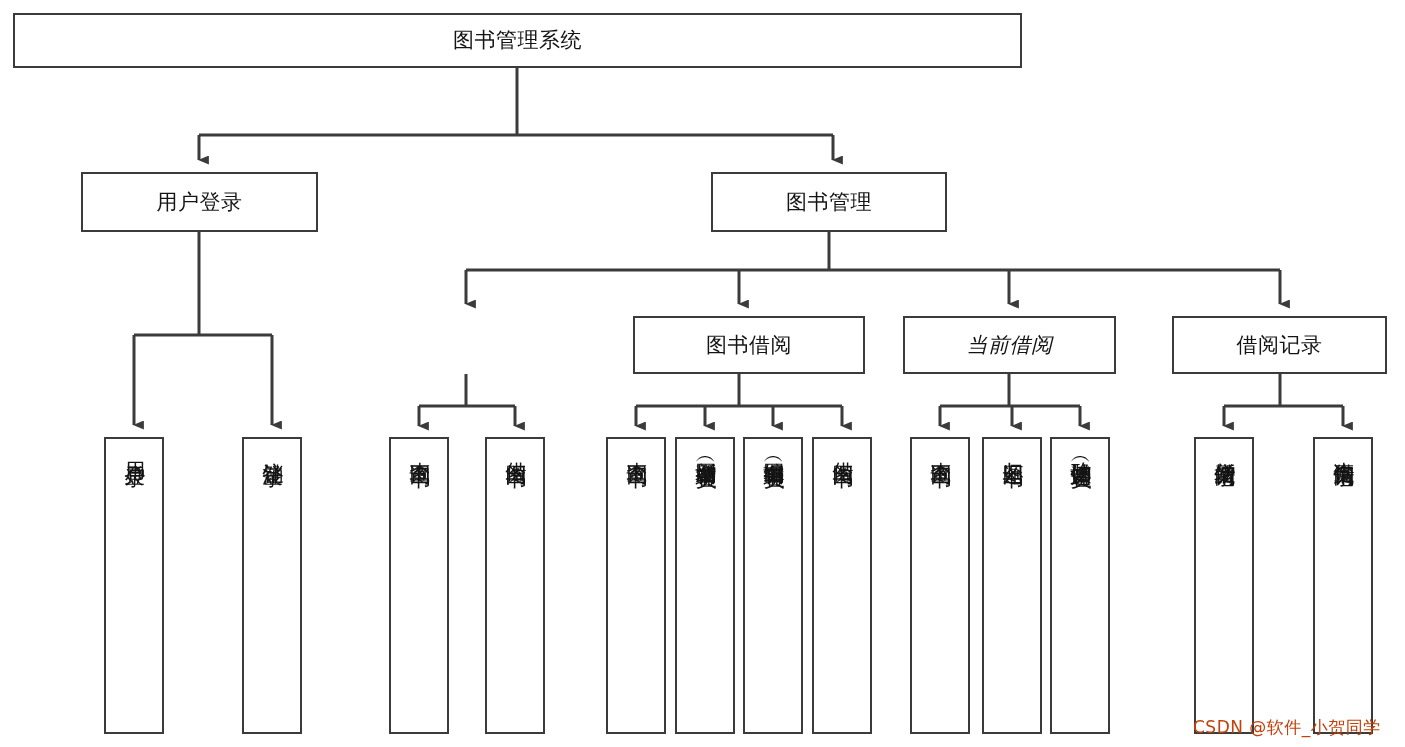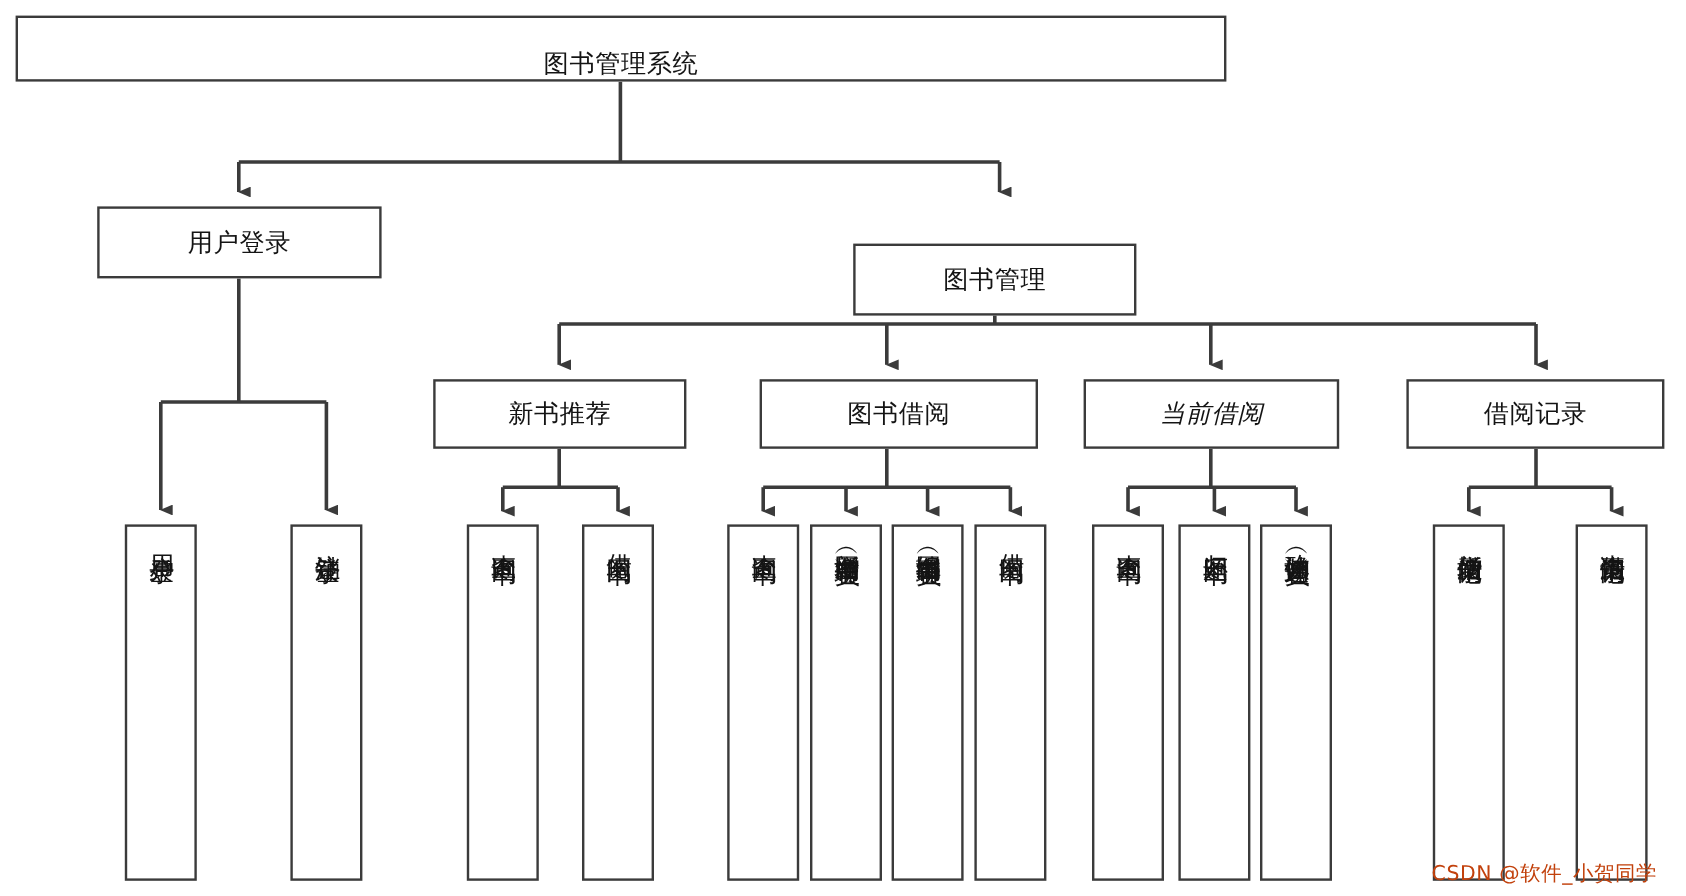--- a/index.html
+++ b/index.html
@@ -119,34 +119,31 @@
       <path d="M1012,406 L1012,426" marker-end="url(#arrow)"></path>
       <path d="M1080,406 L1080,426" marker-end="url(#arrow)"></path>
 
       <path d="M1280,374 L1280,406"></path>
       <path d="M1224,406 L1343,406"></path>
       <path d="M1224,406 L1224,426" marker-end="url(#arrow)"></path>
       <path d="M1343,406 L1343,426" marker-end="url(#arrow)"></path>
     </g>
   </svg>
 
-  <div class="node root" style="left:13px; top:13px; width:1009px; height:55px;align-items:flex-end;">
+  <div class="node root" style="left:13px; top:13px; width:1009px; height:55px;">
     <span class="node-label">图书管理系统</span>
   </div>
 
   <div class="node" style="left:81px; top:172px; width:237px; height:60px;">
     <span class="node-label">用户登录</span>
   </div>
-  <div class="node" style="left:711px; top:172px; width:236px; height:60px;margin-top:31px;">
+  <div class="node" style="left:711px; top:172px; width:236px; height:60px;">
     <span class="node-label">图书管理</span>
   </div>
 
-  <div class="node" style="left:361px; top:316px; width:211px; height:58px;">
-    <span class="node-label">新书推荐</span>
-  </div>
   <div class="node" style="left:633px; top:316px; width:232px; height:58px;">
     <span class="node-label">图书借阅</span>
   </div>
   <div class="node" style="left:903px; top:316px; width:213px; height:58px;font-style:italic;">
     <span class="node-label">当前借阅</span>
   </div>
   <div class="node" style="left:1172px; top:316px; width:215px; height:58px;">
     <span class="node-label">借阅记录</span>
   </div>
 

